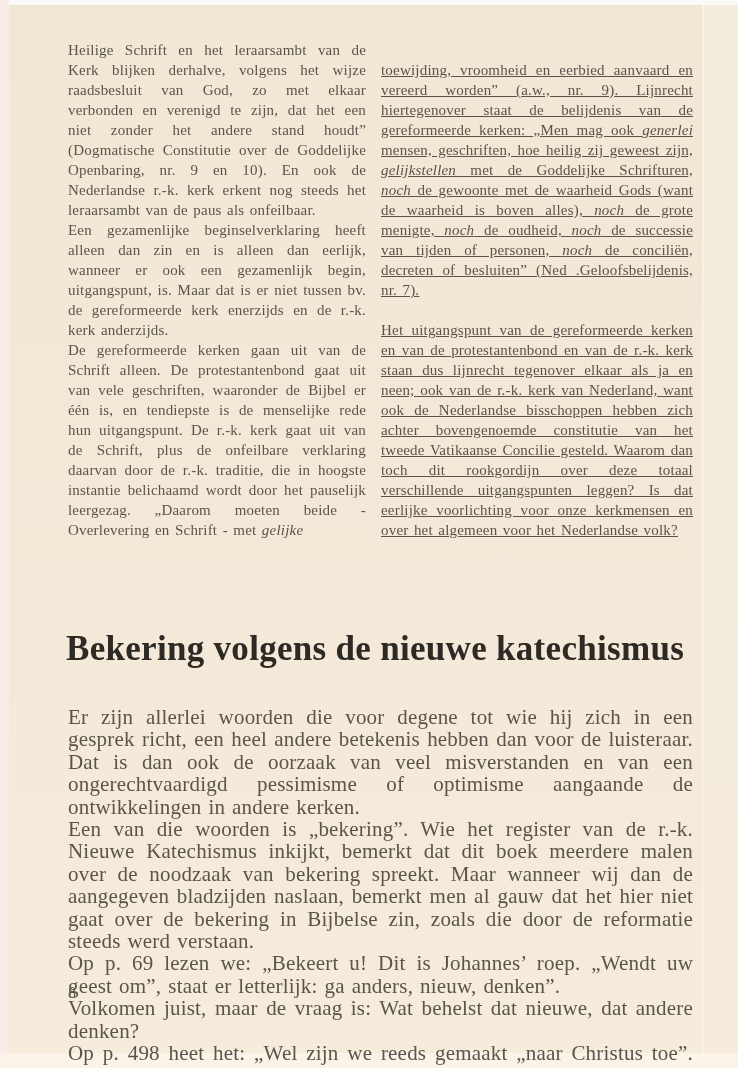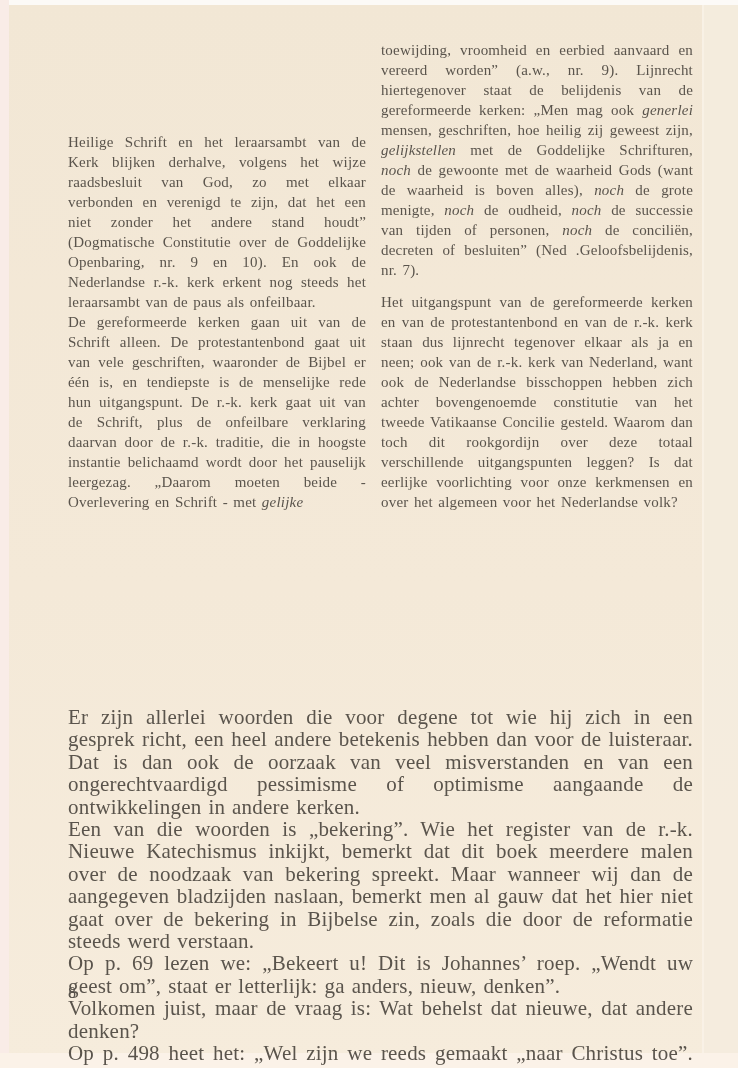--- a/index.html
+++ b/index.html
@@ -17,26 +17,26 @@
   .strip-bottom{ position:absolute; bottom:0; left:0; right:0; height:15px; background:#fbf2e8; }
   .edge-right  { position:absolute; top:5px; right:0; bottom:15px; width:34px;
                  background:#f5eddf; border-left:2px solid #faf3e8; opacity:.85; }
 
   .cols {
     position:absolute; left:68px; top:40px; width:625px;
     display:flex; gap:15px;align-items:flex-end;
   }
   .col { font-size:15px; line-height:20px; }
   .col.left  { width:298px; }
-  .col.right { width:312px; }
+  .col.right { width:312px;text-decoration:underline; }
   .col p, .article p {
     margin:0; text-align:justify;
     word-spacing:1.5px; letter-spacing:0.2px;
   }
-  .col.right p.gap { margin-top:12px; }
+  .col.right p.gap { margin-top:20px; }
   em { font-style:italic; }
 
   h1.article-title {
     position:absolute; left:66px; top:628px; width:640px;
     margin:0; font-size:35px; line-height:42px;
     font-weight:bold; color:#2d2a25; letter-spacing:0.3px;
     white-space:nowrap;
   }
   .article {
     position:absolute; left:68px; top:706px; width:625px;
@@ -52,28 +52,30 @@
 
 <div class="scan">
   <div class="strip-top"></div>
   <div class="strip-left"></div>
   <div class="strip-bottom"></div>
   <div class="edge-right"></div>
 
   <div class="cols">
     <div class="col left">
       <p><span>Heilige Schrift en het leraarsambt van de Kerk blijken derhalve, volgens het wijze raadsbesluit van God, zo met elkaar verbonden en verenigd te zijn, dat het een niet zonder het andere stand houdt” (Dogmatische Constitutie over de Goddelijke Openbaring, nr. 9 en 10). En ook de Nederlandse r.-k. kerk erkent nog steeds het leraarsambt van de paus als onfeilbaar.</span></p>
+      <p><span>Een gezamenlijke beginselverklaring heeft alleen dan zin en is alleen dan eerlijk, wanneer er ook een gezamenlijk begin, uitgangspunt, is. Maar dat is er niet tussen bv. de gereformeerde kerk enerzijds en de r.-k. kerk anderzijds.</span></p>
       <p><span>De gereformeerde kerken gaan uit van de Schrift alleen. De protestantenbond gaat uit van vele geschriften, waaronder de Bijbel er één is, en tendiepste is de menselijke rede hun uitgangspunt. De r.-k. kerk gaat uit van de Schrift, plus de onfeilbare verklaring daarvan door de r.-k. traditie, die in hoogste instantie belichaamd wordt door het pauselijk leergezag. „Daarom moeten beide - Overlevering en Schrift - met </span><em>gelijke</em></p>
     </div>
     <div class="col right">
       <p><span>toewijding, vroomheid en eerbied aanvaard en vereerd worden” (a.w., nr. 9). Lijnrecht hiertegenover staat de belijdenis van de gereformeerde kerken: „Men mag ook </span><em>generlei</em><span> mensen, geschriften, hoe heilig zij geweest zijn, </span><em>gelijkstellen</em><span> met de Goddelijke Schrifturen, </span><em>noch</em><span> de gewoonte met de waarheid Gods (want de waarheid is boven alles), </span><em>noch</em><span> de grote menigte, </span><em>noch</em><span> de oudheid, </span><em>noch</em><span> de successie van tijden of personen, </span><em>noch</em><span> de conciliën, decreten of besluiten” (Ned .Geloofsbelijdenis, nr. 7).</span></p>
       <p class="gap"><span>Het uitgangspunt van de gereformeerde kerken en van de protestantenbond en van de r.-k. kerk staan dus lijnrecht tegenover elkaar als ja en neen; ook van de r.-k. kerk van Nederland, want ook de Nederlandse bisschoppen hebben zich achter bovengenoemde constitutie van het tweede Vatikaanse Concilie gesteld. Waarom dan toch dit rookgordijn over deze totaal verschillende uitgangspunten leggen? Is dat eerlijke voorlichting voor onze kerkmensen en over het algemeen voor het Nederlandse volk?</span></p>
     </div>
   </div>
 
+  <h1 class="article-title">Bekering volgens de nieuwe katechismus</h1>
 
   <div class="article">
     <p><span>Er zijn allerlei woorden die voor degene tot wie hij zich in een gesprek richt, een heel andere betekenis hebben dan voor de luisteraar. Dat is dan ook de oorzaak van veel misverstanden en van een ongerechtvaardigd pessimisme of optimisme aangaande de ontwikkelingen in andere kerken.</span></p>
     <p><span>Een van die woorden is „bekering”. Wie het register van de r.-k. Nieuwe Katechismus inkijkt, bemerkt dat dit boek meerdere malen over de noodzaak van bekering spreekt. Maar wanneer wij dan de aangegeven bladzijden naslaan, bemerkt men al gauw dat het hier niet gaat over de bekering in Bijbelse zin, zoals die door de reformatie steeds werd verstaan.</span></p>
     <p><span>Op p. 69 lezen we: „Bekeert u! Dit is Johannes’ roep. „Wendt uw geest om”, staat er letterlijk: ga anders, nieuw, denken”.</span></p>
     <p><span>Volkomen juist, maar de vraag is: Wat behelst dat nieuwe, dat andere denken?</span></p>
     <p><span>Op p. 498 heet het: „Wel zijn we reeds gemaakt „naar Christus toe”. En heel de werkelijkheid, ook wijzelf, zijn al met Hem in aanraking. Zo bevatten ons spon-</span></p>
   </div>
 
   <div class="pagenum">8</div>

